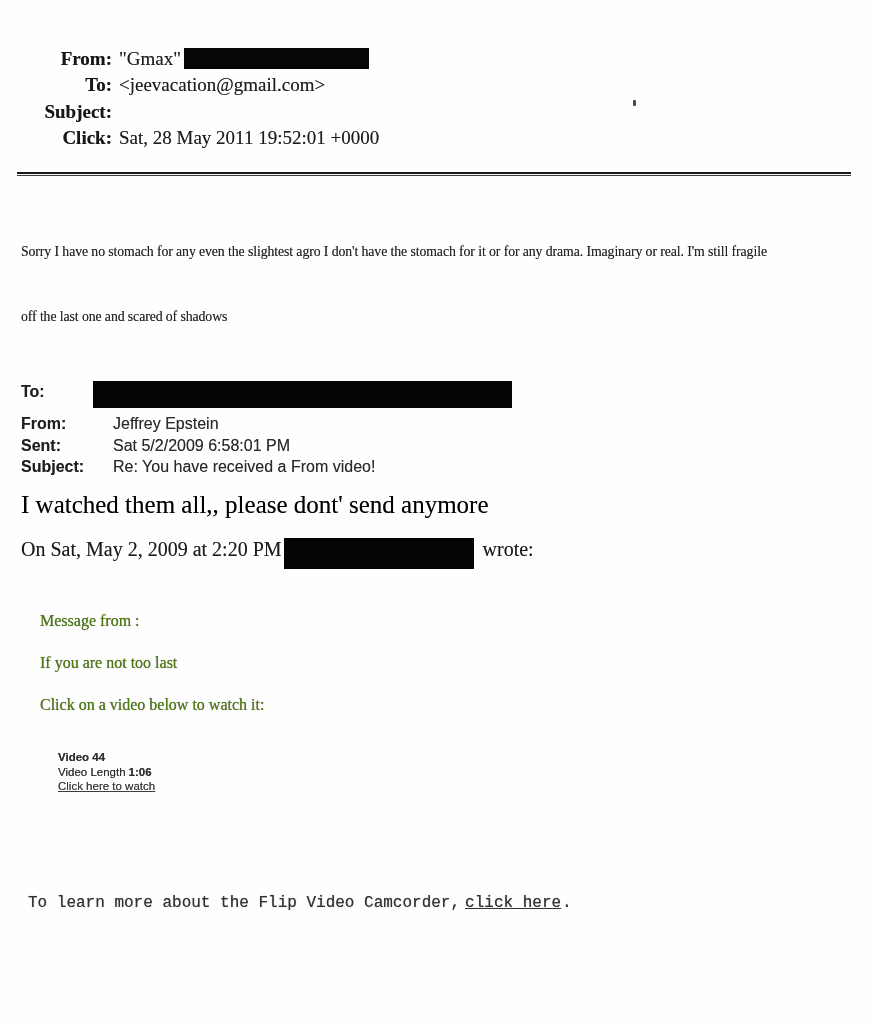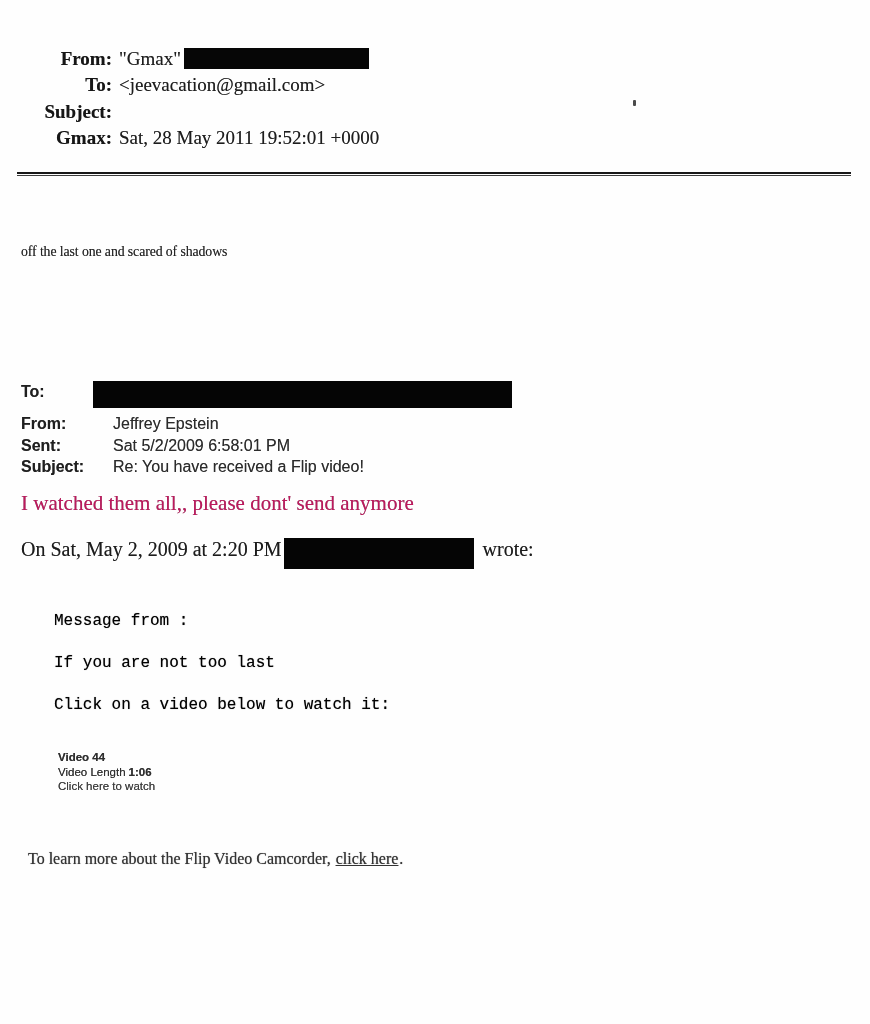--- a/index.html
+++ b/index.html
@@ -42,55 +42,55 @@
     position:absolute; left:21px; top:381px;
     font-family:"Liberation Sans", sans-serif; font-size:16px; color:#262626;
   }
   .h2-row { display:flex; line-height:21.6px; align-items:flex-start; }
   .h2-row-to { height:32px; }
   .h2-label { width:92px; font-weight:bold; color:#1f1f1f; }
   .h2-value { color:#2b2b2b;text-align:center; }
   .redact-to { width:419px; height:27px; background:#050505; margin-left:-20px; }
 
   
-  .body2 { position:absolute; left:21px; top:491px; font-size:21px; color:#be185d; }
+  .body2 { position:absolute; left:21px; top:491px; font-size:25px; color:#000000; }
 
   
   .attr-line {
     position:absolute; left:21px; top:538px; display:flex; align-items:flex-start;
     font-size:20px; color:#1c1c1c; height:31px;
   }
   .redact-sender { width:190px; height:31px; background:#050505; margin-left:2px; }
   .attr-suffix { margin-left:9px; }
 
   
   .quoted-line {
-    position:absolute; left:54px;
-    font-family:Liberation Mono, monospace; font-size:16px; color:#000000;
+    position:absolute; left:40px;
+    font-family:Liberation Serif, serif; font-size:16px; color:#4d7c0f;
     text-shadow:0 0 0.8px rgba(70,70,70,0.8);
   }
   .q1 { top:612px; }
   .q2 { top:654px; }
   .q3 { top:696px;text-align:right; }
 
   
   .video-block {
     position:absolute; left:58px; top:750px;
     font-family:"Liberation Sans", sans-serif; font-size:11.5px;
     line-height:14.6px; color:#2f2f2f;
     text-shadow:0 0 0.6px rgba(60,60,60,0.8);
   }
   .video-title { font-weight:bold; }
   .video-length-value { font-weight:bold; margin-left:3px; }
-  .video-link { color:#3d3d3d; cursor:pointer; }
+  .video-link { text-decoration:underline; color:#3d3d3d; cursor:pointer; }
 
   
   .footer-line {
-    position:absolute; left:28px; top:850px;
-    font-family:Liberation Serif, serif; font-size:16px; color:#333333;
+    position:absolute; left:28px; top:894px;
+    font-family:Liberation Mono, monospace; font-size:16px; color:#333333;
     text-shadow:0 0 0.8px rgba(70,70,70,0.8);
   }
   .footer-link { text-decoration:underline; color:#333333; cursor:pointer; margin:0 1px 0 5px; }
 </style>
 </head>
 <body>
 
 <div class="page">
 
   <div class="h1-block">
@@ -100,49 +100,50 @@
     </div>
     <div class="h1-row">
       <span class="h1-label">To:</span>
       <span class="h1-value">&lt;jeevacation@gmail.com&gt;</span>
     </div>
     <div class="h1-row">
       <span class="h1-label">Subject:</span>
       <span class="h1-value"></span>
     </div>
     <div class="h1-row">
-      <span class="h1-label">Gmax:</span>
+      <span class="h1-label">Click:</span>
       <span class="h1-value">Sat, 28 May 2011 19:52:01 +0000</span>
     </div>
   </div>
 
   <div class="scan-artifact"></div>
 
   <div class="divider"></div>
 
   <div class="body1">
+    <div>Sorry I have no stomach for any even the slightest agro I don't have the stomach for it or for any drama. Imaginary or real. I'm still fragile</div>
     <div>off the last one and scared of shadows</div>
   </div>
 
   <div class="h2-block">
     <div class="h2-row h2-row-to">
       <span class="h2-label">To:</span>
       <span class="redact-to"></span>
     </div>
     <div class="h2-row">
       <span class="h2-label">From:</span>
       <span class="h2-value">Jeffrey Epstein</span>
     </div>
     <div class="h2-row">
       <span class="h2-label">Sent:</span>
       <span class="h2-value">Sat 5/2/2009 6:58:01 PM</span>
     </div>
     <div class="h2-row">
       <span class="h2-label">Subject:</span>
-      <span class="h2-value">Re: You have received a Flip video!</span>
+      <span class="h2-value">Re: You have received a From video!</span>
     </div>
   </div>
 
   <div class="body2">I watched them all,, please dont' send anymore</div>
 
   <div class="attr-line">
     <span>On Sat, May 2, 2009 at 2:20 PM</span>
     <span class="redact-sender"></span>
     <span class="attr-suffix">wrote:</span>
   </div>

